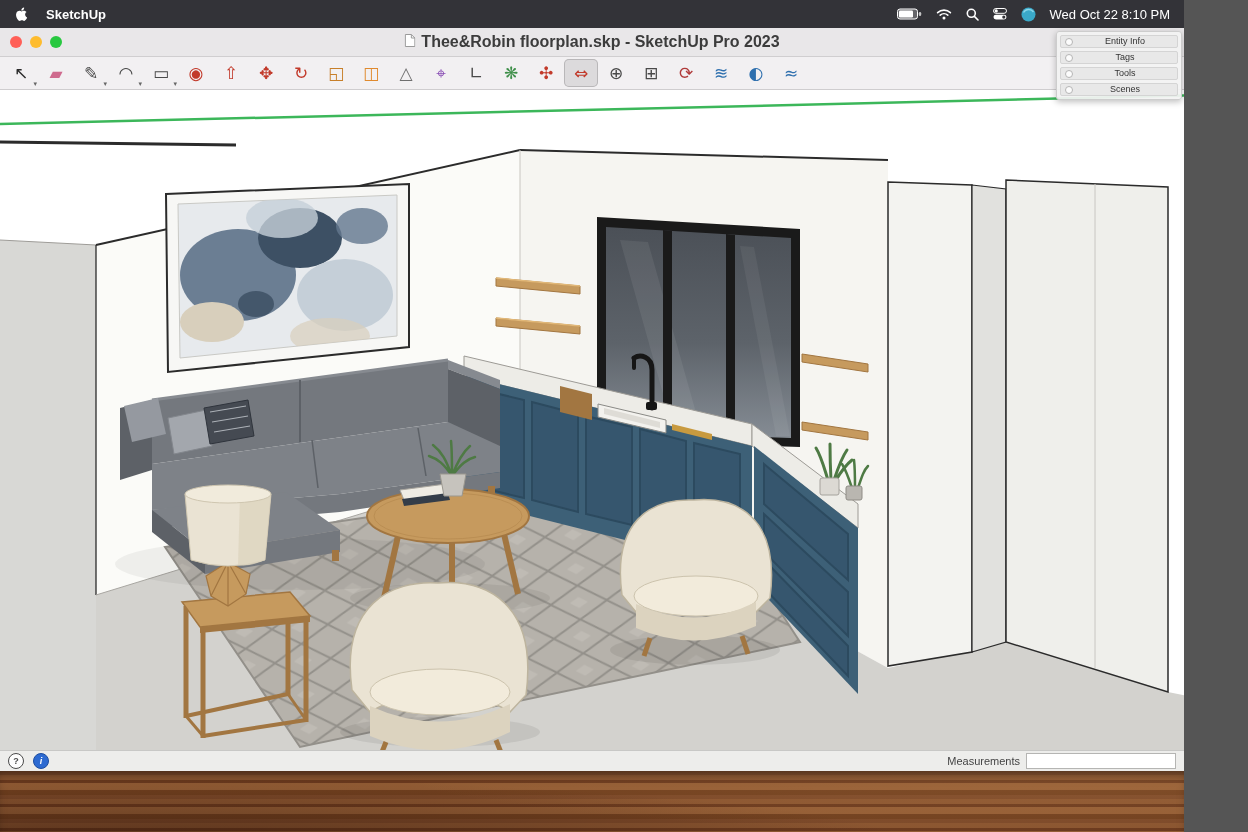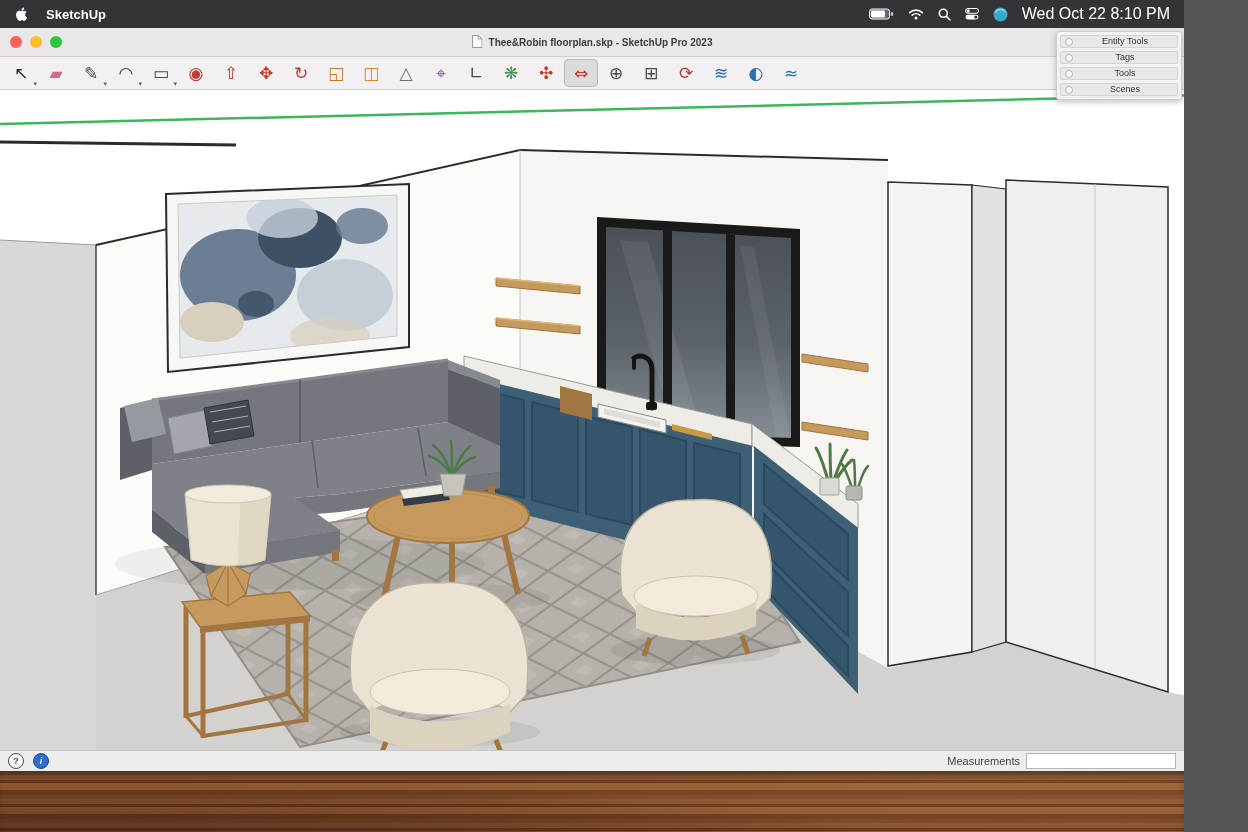--- a/index.html
+++ b/index.html
@@ -12,32 +12,32 @@
   .menubar{
     height:28px;background:#333338;color:#fff;display:flex;align-items:center;
     padding:0 14px;font-size:13px;gap:18px;position:relative;z-index:60;
   }
   .menubar .apple{display:flex;align-items:center;}
   .menubar .appname{font-weight:700;}
   .menus{display:flex;gap:19px;}
   .menu-item{cursor:default;}
   .mb-right{margin-left:auto;display:flex;align-items:center;gap:14px;}
   .mb-icon{display:flex;align-items:center;}
-  .clock{font-size:16px;white-space:nowrap;}
+  .clock{font-size:13px;white-space:nowrap;}
   
   .titlebar{
     height:28px;background:#e9e7e9;border-bottom:1px solid #d0ced0;
     display:flex;align-items:center;position:relative;z-index:40;
   }
   .traffic{display:flex;gap:8px;padding-left:10px;}
   .tl{width:12px;height:12px;border-radius:50%;display:inline-block;}
   .tl.red{background:#ff5f57;}.tl.yellow{background:#febc2e;}.tl.green{background:#28c840;}
   .title-wrap{
     position:absolute;left:50%;transform:translateX(-50%);
-    display:flex;align-items:center;gap:6px;font-size:10px;font-weight:700;color:#3c3c3c;
+    display:flex;align-items:center;gap:6px;font-size:16px;font-weight:700;color:#3c3c3c;
     white-space:nowrap;
   }
   
   .toolbar{
     height:32px;background:#f2f0f2;border-bottom:1px solid #cfcdcf;
     display:flex;align-items:center;padding:0 4px;gap:1px;position:relative;z-index:40;
   }
   .tool{
     width:34px;height:28px;display:flex;align-items:center;justify-content:center;
     background:transparent;border:none;border-radius:5px;position:relative;cursor:pointer;padding:0;
@@ -417,21 +417,21 @@
         <path d="M370 616 Q440 648 510 614 L510 642 Q440 676 370 646 Z" style="fill:var(--cream-dark)"></path>
         <line x1="386" y1="652" x2="380" y2="667" style="stroke:var(--wood-dark)" stroke-width="5"></line>
         <line x1="496" y1="650" x2="502" y2="665" style="stroke:var(--wood-dark)" stroke-width="5"></line>
       </g>
     </svg>
   </div>
 
   <div class="tray" id="tray">
       <div class="tray-row">
         <span class="tray-dot"></span>
-        <span class="tray-label">Entity Tools</span>
+        <span class="tray-label">Entity Info</span>
       </div>
       <div class="tray-row">
         <span class="tray-dot"></span>
         <span class="tray-label">Tags</span>
       </div>
       <div class="tray-row">
         <span class="tray-dot"></span>
         <span class="tray-label">Tools</span>
       </div>
       <div class="tray-row">

